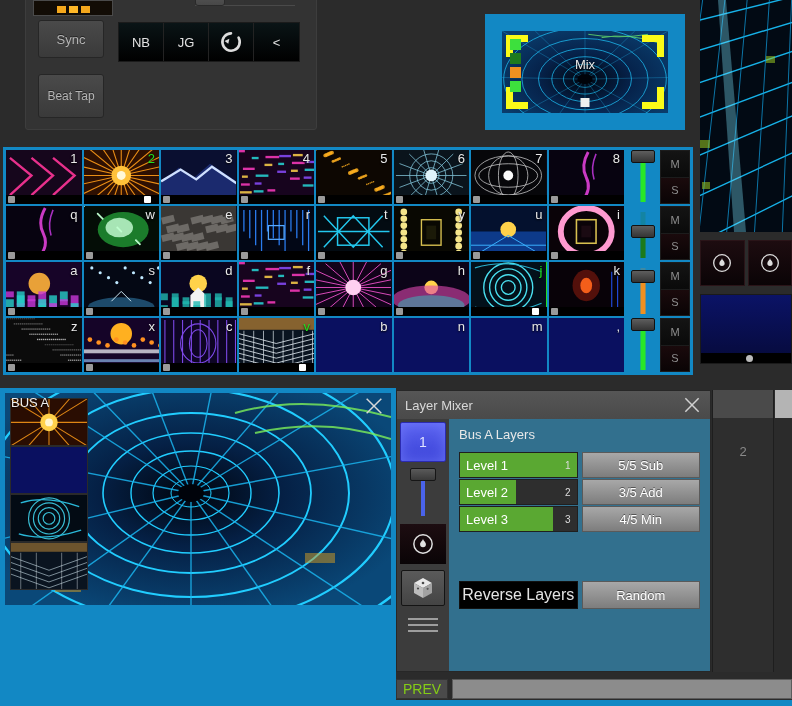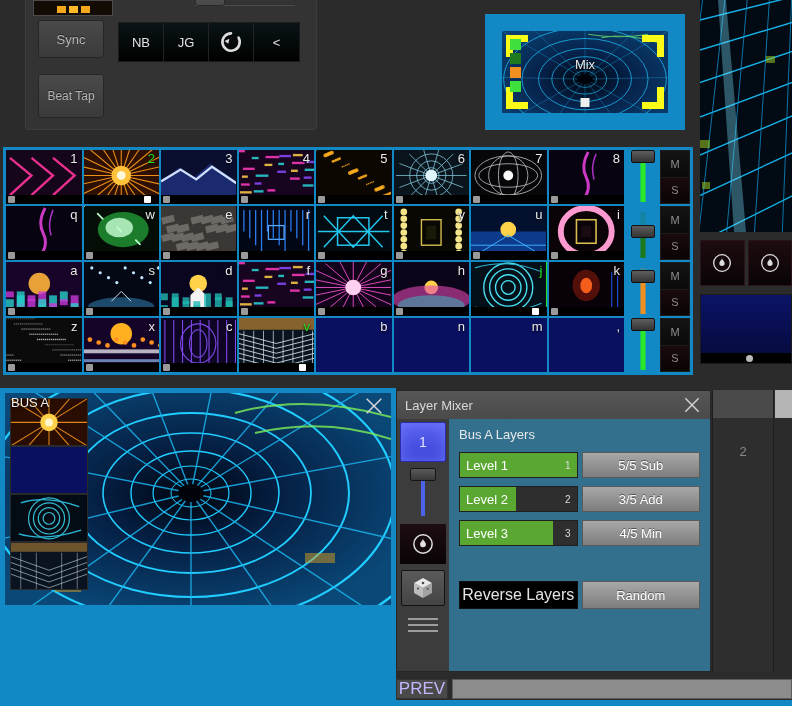--- a/index.html
+++ b/index.html
@@ -240,21 +240,21 @@
     display: flex; align-items: center; justify-content: center; cursor: pointer;
   }
   .lm-burger {
     width: 30px; height: 18px; display: flex; flex-direction: column;
     justify-content: space-around; cursor: pointer; margin-top: 4px;
   }
   .lm-burger i { height: 2px; background: #9d9d9d; display: block; }
 
   .lm-main { flex: 1; background: #32708e; padding: 8px 10px; position: relative; }
   .lm-heading { color: #e8e8e8; font-size: 13px; margin-bottom: 10px; }
-  .lm-levels { display: flex; flex-direction: column; gap: 8px; }
+  .lm-levels { display: flex; flex-direction: column; gap: 1px; }
   .lm-lrow { display: flex; gap: 4px; }
   .lm-level {
     flex: 1; height: 26px; position: relative; background: #2e2e2e;
     border: 1px solid #1f1f1f; cursor: pointer; overflow: hidden;
   }
   .lm-level-fill {
     position: absolute; left: 0; top: 0; bottom: 0;
     background: linear-gradient(#5aa832, #4a9228);
   }
   .lm-level-name {
@@ -299,21 +299,21 @@
   .deck3-hdr { height: 28px; background: #b4b4b4; }
 
   
   .prevbar {
     position: absolute; left: 396px; top: 678px; width: 396px; height: 22px;
     display: flex; align-items: center; gap: 4px;
   }
   .prev-btn {
     width: 52px; height: 20px; background: #4a4a4a; border: 1px solid #333;
     display: flex; align-items: center; justify-content: center;
-    color: #c4b5fd; font-size: 17px; cursor: pointer;
+    color: #84cc16; font-size: 14px; cursor: pointer;
   }
   .prev-track { flex: 1; height: 20px; background: #8c8c8c; border: 1px solid #5c5c5c; cursor: pointer; }
 
   .blue-edge { position: absolute; left: 0; top: 700px; width: 792px; height: 6px; background: #1288c4; }
 
   
   .art { position: absolute; inset: 0; }
 </style>
 </head>
 <body>

